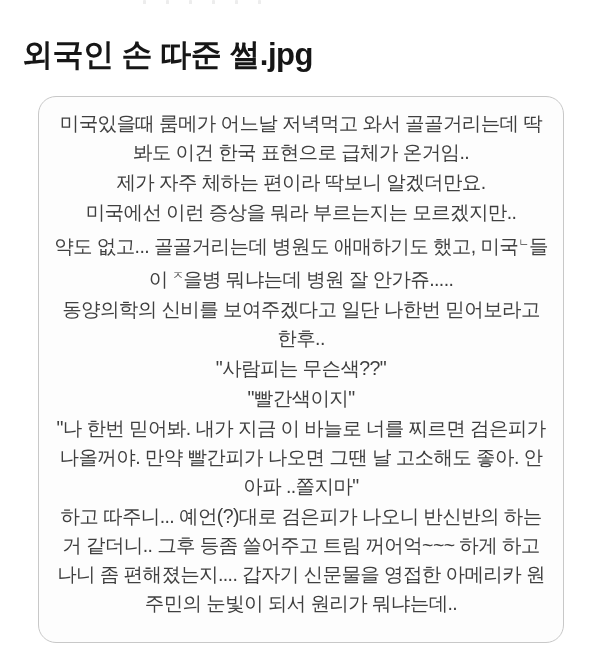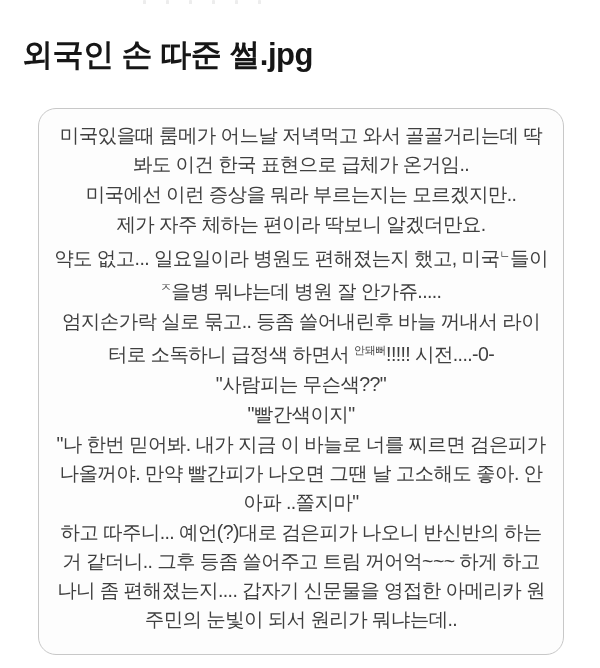--- a/index.html
+++ b/index.html
@@ -42,21 +42,20 @@
   }
   .story-card{
     position:absolute;
     left:38px;top:96px;
     width:526px;height:547px;
     background:var(--box-bg);
     border:1px solid var(--box-border);
     border-radius:18px;
     padding:11px 15px 10px 15px;
     overflow:hidden;
-    margin-top:12px;
   }
   .story-paragraphs{
     width:100%;
     text-align:center;
     color:var(--body-color);
     font-size:19.5px;
     line-height:29px;
     letter-spacing:-0.6px;
   }
   .story-paragraphs p{
@@ -78,22 +77,22 @@
   <i></i>
   <i></i>
   <i></i>
 </div>
 
 <h1 class="page-title">외국인 손 따준 썰.jpg</h1>
 
 <div class="story-card">
   <div class="story-paragraphs">
       <p><span>미국있을때 룸메가 어느날 저녁먹고 와서 골골거리는데 딱봐도 이건 한국 표현으로 급체가 온거임..</span></p>
+      <p><span>제가 자주 체하는 편이라 딱보니 알겠더만요.</span></p>
       <p><span>미국에선 이런 증상을 뭐라 부르는지는 모르겠지만..</span></p>
-      <p><span>제가 자주 체하는 편이라 딱보니 알겠더만요.</span></p>
-      <p><span>약도 없고... 일요일이라 병원도 편해졌는지 했고, 미국</span><span class="sup">ㄴ</span><span>들이 </span><span class="sup">ㅈ</span><span>을병 뭐냐는데 병원 잘 안가쥬.....</span></p>
-      <p><span>엄지손가락 실로 묶고.. 등좀 쓸어내린후 바늘 꺼내서 라이터로 소독하니 급정색 하면서 </span><span class="sup">안돼뻐</span><span>!!!!! 시전....-0-</span></p>
+      <p><span>약도 없고... 골골거리는데 병원도 애매하기도 했고, 미국</span><span class="sup">ㄴ</span><span>들이 </span><span class="sup">ㅈ</span><span>을병 뭐냐는데 병원 잘 안가쥬.....</span></p>
+      <p><span>동양의학의 신비를 보여주겠다고 일단 나한번 믿어보라고 한후..</span></p>
       <p><span>"사람피는 무슨색??"</span></p>
       <p><span>"빨간색이지"</span></p>
       <p><span>"나 한번 믿어봐. 내가 지금 이 바늘로 너를 찌르면 검은피가 나올꺼야. 만약 빨간피가 나오면 그땐 날 고소해도 좋아.  안아파 ..쫄지마"</span></p>
       <p><span>하고 따주니...  예언(?)대로 검은피가 나오니 반신반의 하는거 같더니.. 그후 등좀 쓸어주고 트림 꺼어억~~~ 하게 하고나니 좀 편해졌는지.... 갑자기 신문물을 영접한 아메리카 원주민의 눈빛이 되서 원리가 뭐냐는데..</span></p>
     </div>
 </div>
 
 </body></html>

